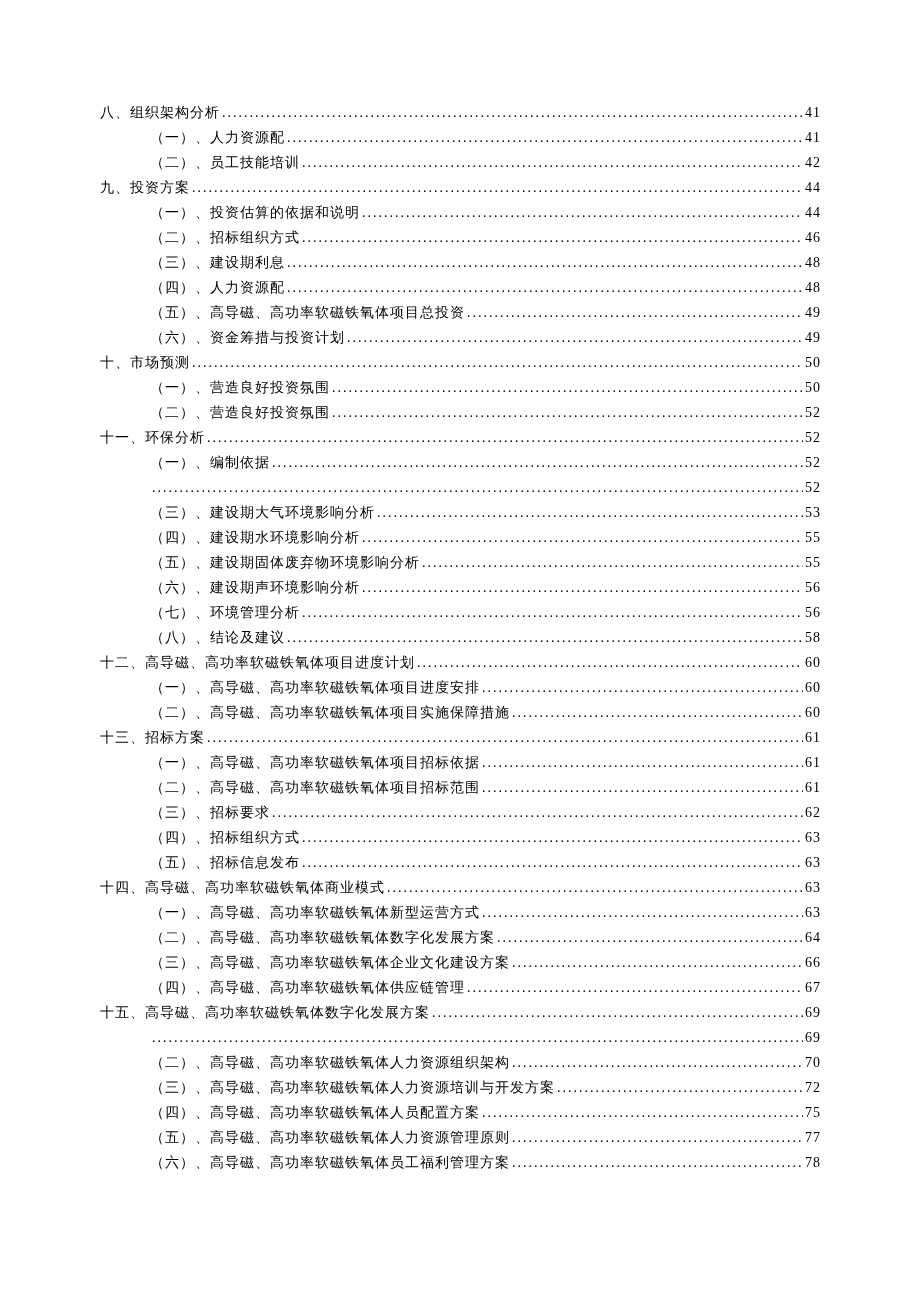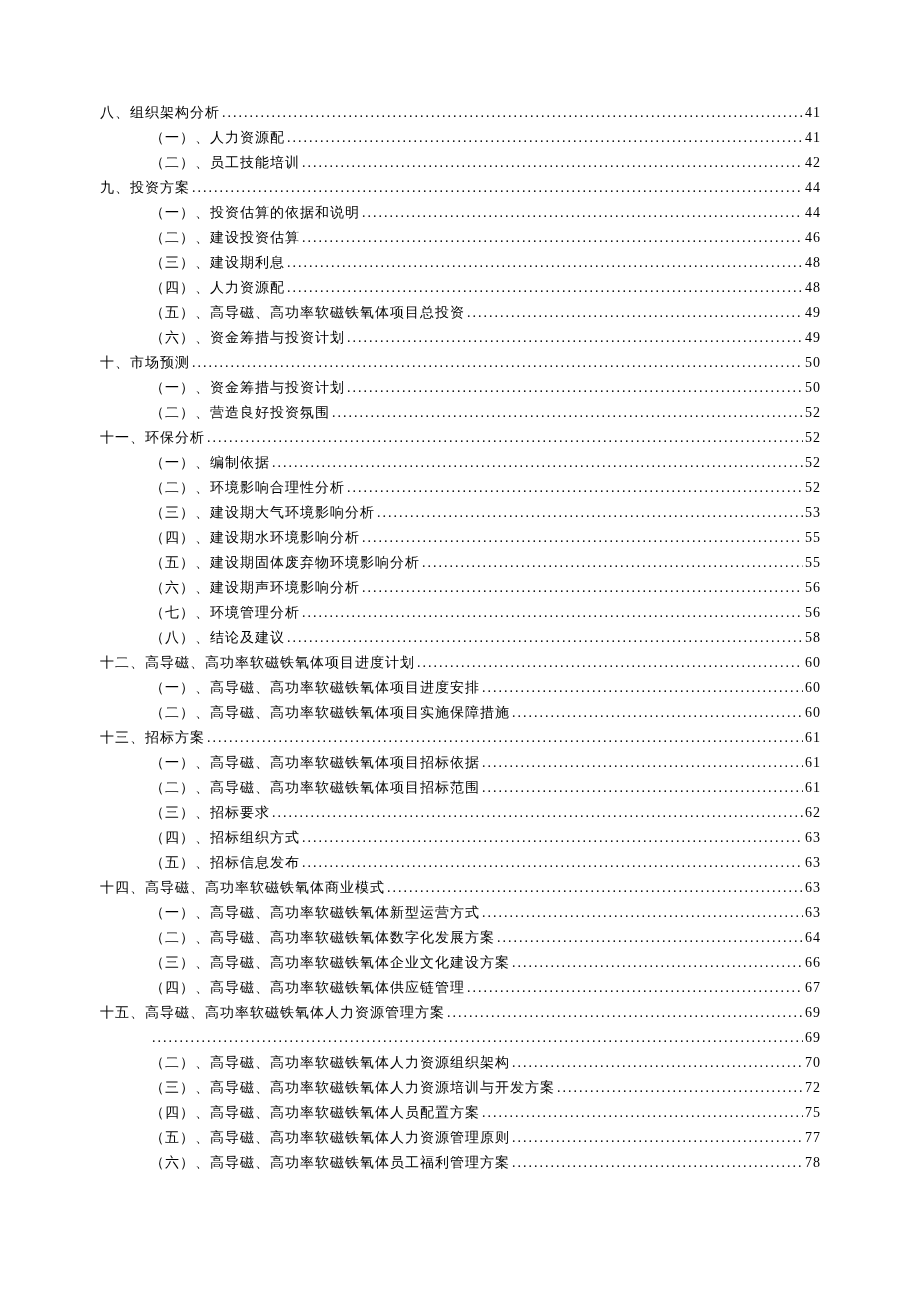--- a/index.html
+++ b/index.html
@@ -76,21 +76,21 @@
         <span class="toc-label">九、投资方案</span>
         <span class="toc-dots"></span>
         <span class="toc-page">44</span>
       </div>
       <div class="toc-entry level2">
         <span class="toc-label">（一）、投资估算的依据和说明</span>
         <span class="toc-dots"></span>
         <span class="toc-page">44</span>
       </div>
       <div class="toc-entry level2">
-        <span class="toc-label">（二）、建设投资估算</span>
+        <span class="toc-label">（二）、招标组织方式</span>
         <span class="toc-dots"></span>
         <span class="toc-page">46</span>
       </div>
       <div class="toc-entry level2">
         <span class="toc-label">（三）、建设期利息</span>
         <span class="toc-dots"></span>
         <span class="toc-page">48</span>
       </div>
       <div class="toc-entry level2">
         <span class="toc-label">（四）、人力资源配</span>
@@ -106,41 +106,40 @@
         <span class="toc-label">（六）、资金筹措与投资计划</span>
         <span class="toc-dots"></span>
         <span class="toc-page">49</span>
       </div>
       <div class="toc-entry level1">
         <span class="toc-label">十、市场预测</span>
         <span class="toc-dots"></span>
         <span class="toc-page">50</span>
       </div>
       <div class="toc-entry level2">
-        <span class="toc-label">（一）、资金筹措与投资计划</span>
+        <span class="toc-label">（一）、营造良好投资氛围</span>
         <span class="toc-dots"></span>
         <span class="toc-page">50</span>
       </div>
       <div class="toc-entry level2">
         <span class="toc-label">（二）、营造良好投资氛围</span>
         <span class="toc-dots"></span>
         <span class="toc-page">52</span>
       </div>
       <div class="toc-entry level1">
         <span class="toc-label">十一、环保分析</span>
         <span class="toc-dots"></span>
         <span class="toc-page">52</span>
       </div>
       <div class="toc-entry level2">
         <span class="toc-label">（一）、编制依据</span>
         <span class="toc-dots"></span>
         <span class="toc-page">52</span>
       </div>
       <div class="toc-entry level2">
-        <span class="toc-label">（二）、环境影响合理性分析</span>
         <span class="toc-dots"></span>
         <span class="toc-page">52</span>
       </div>
       <div class="toc-entry level2">
         <span class="toc-label">（三）、建设期大气环境影响分析</span>
         <span class="toc-dots"></span>
         <span class="toc-page">53</span>
       </div>
       <div class="toc-entry level2">
         <span class="toc-label">（四）、建设期水环境影响分析</span>
@@ -231,21 +230,21 @@
         <span class="toc-label">（三）、高导磁、高功率软磁铁氧体企业文化建设方案</span>
         <span class="toc-dots"></span>
         <span class="toc-page">66</span>
       </div>
       <div class="toc-entry level2">
         <span class="toc-label">（四）、高导磁、高功率软磁铁氧体供应链管理</span>
         <span class="toc-dots"></span>
         <span class="toc-page">67</span>
       </div>
       <div class="toc-entry level1">
-        <span class="toc-label">十五、高导磁、高功率软磁铁氧体人力资源管理方案</span>
+        <span class="toc-label">十五、高导磁、高功率软磁铁氧体数字化发展方案</span>
         <span class="toc-dots"></span>
         <span class="toc-page">69</span>
       </div>
       <div class="toc-entry level2">
         <span class="toc-dots"></span>
         <span class="toc-page">69</span>
       </div>
       <div class="toc-entry level2">
         <span class="toc-label">（二）、高导磁、高功率软磁铁氧体人力资源组织架构</span>
         <span class="toc-dots"></span>

